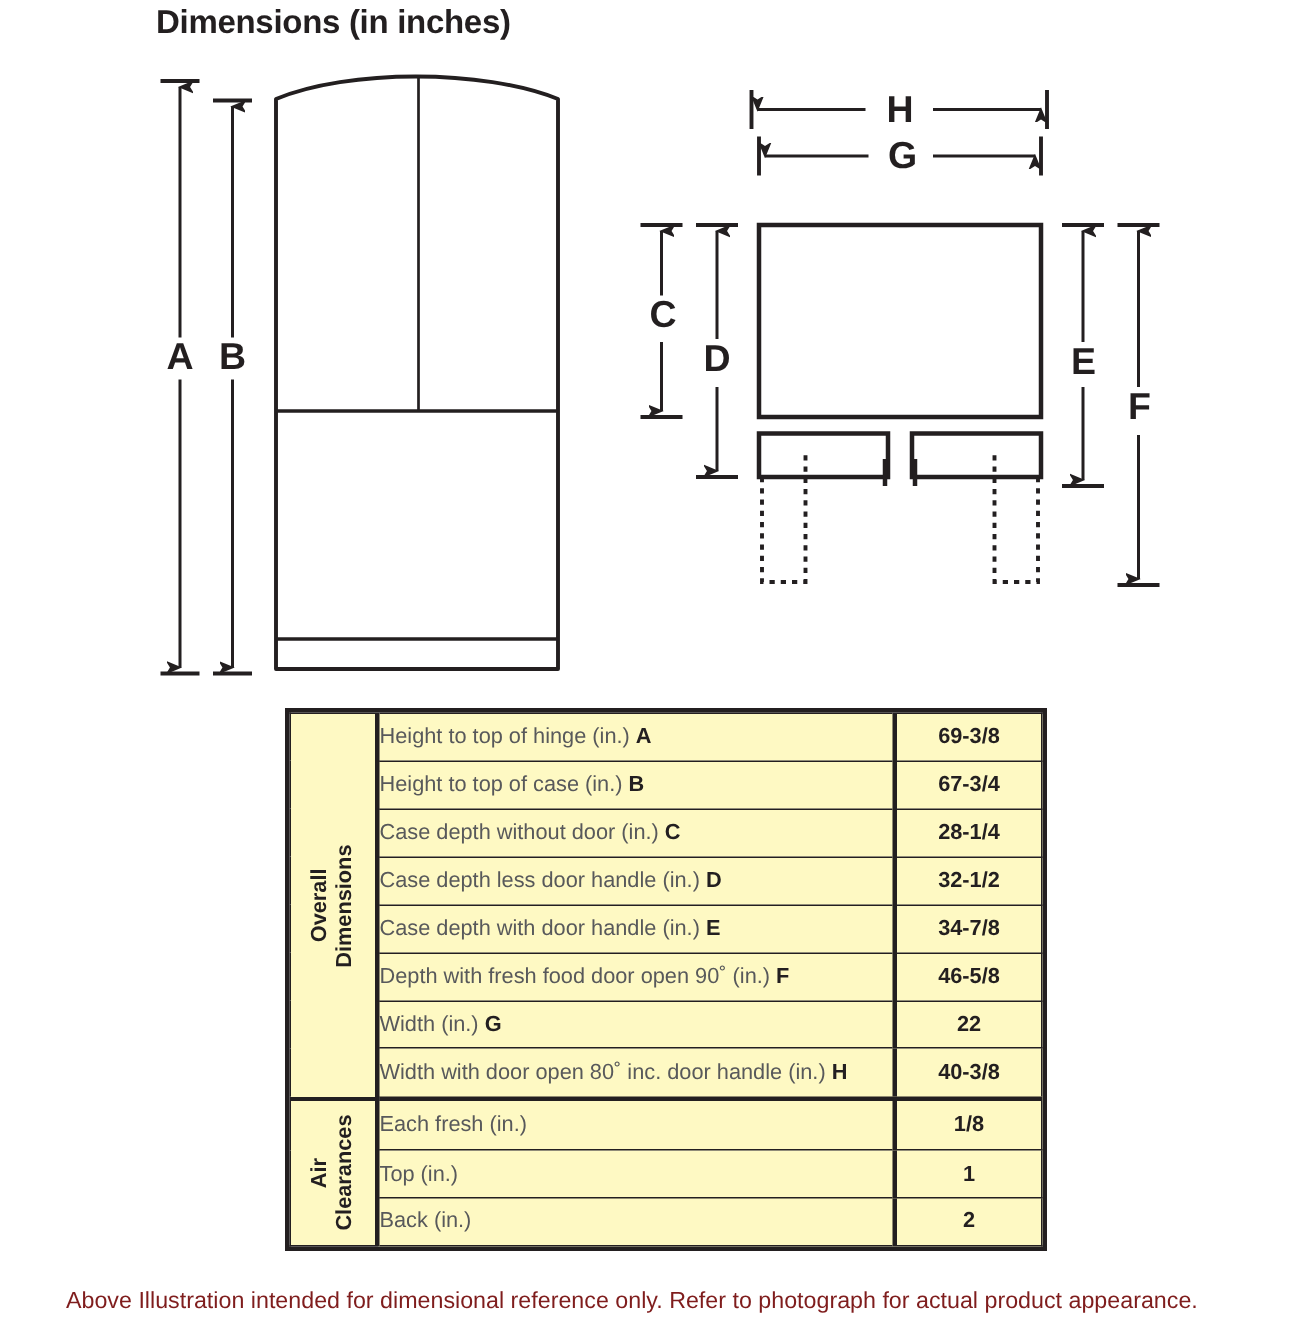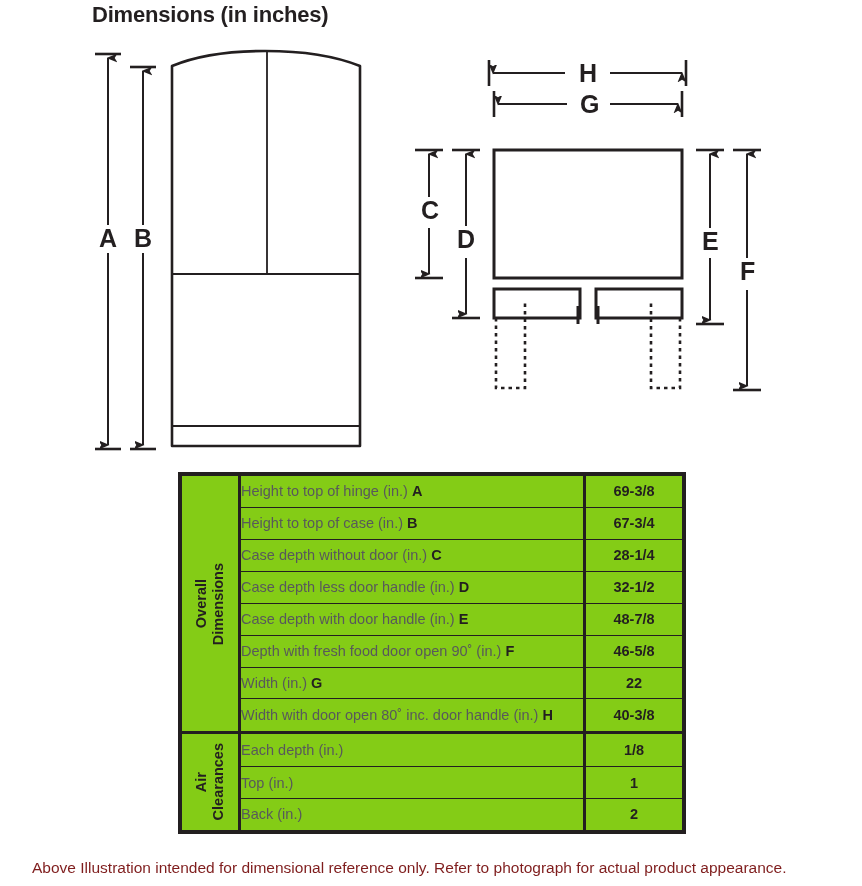--- a/index.html
+++ b/index.html
@@ -11,21 +11,21 @@
     width: 862px;
     height: 886px;
     position: relative;
     font-family: "Liberation Sans", sans-serif;
     color: #231f20;
     overflow: hidden;
   }
 
   #page-root {
     position: absolute;
-    left: 0; top: 0;
+    left: 12px; top: 0;
     width: 720px;
     height: 886px;
     padding-left: 27px;
   }
 
   
   .page-title {
     position: absolute;
     left: 92px;
     top: 2px;
@@ -69,21 +69,21 @@
   .spec-table {
     width: 100%;
     height: 100%;
     border-collapse: collapse;
     table-layout: fixed;
   }
   .spec-table td {
     border: 1px solid #231f20;
     padding: 0;
     vertical-align: middle;
-    background: #84cc16;
+    background: #fef9c3;
   }
   .group-cell {
     width: 56px;
     border-right: 3px solid #231f20 !important;
     border-top: none;
     border-bottom: none;
     border-left: none;
     position: relative;
   }
   .group-cell.first-group {
@@ -274,42 +274,42 @@
           <tr>
             <td class="label-cell"><span>Case depth without door (in.)</span> <span class="ref">C</span></td>
             <td class="value-cell">28-1/4</td>
           </tr>
           <tr>
             <td class="label-cell"><span>Case depth less door handle (in.)</span> <span class="ref">D</span></td>
             <td class="value-cell">32-1/2</td>
           </tr>
           <tr>
             <td class="label-cell"><span>Case depth with door handle (in.)</span> <span class="ref">E</span></td>
-            <td class="value-cell">48-7/8</td>
+            <td class="value-cell">34-7/8</td>
           </tr>
           <tr>
             <td class="label-cell"><span>Depth with fresh food door open 90˚ (in.)</span> <span class="ref">F</span></td>
             <td class="value-cell">46-5/8</td>
           </tr>
           <tr>
             <td class="label-cell"><span>Width (in.)</span> <span class="ref">G</span></td>
             <td class="value-cell">22</td>
           </tr>
           <tr class="group-end">
             <td class="label-cell"><span>Width with door open 80˚ inc. door handle (in.)</span> <span class="ref">H</span></td>
             <td class="value-cell">40-3/8</td>
           </tr>
           <tr>
             <td class="group-cell" rowspan="3">
               <div class="group-rot">
                 <span>Air</span>
                 <span>Clearances</span>
               </div>
             </td>
-            <td class="label-cell"><span>Each depth (in.)</span></td>
+            <td class="label-cell"><span>Each fresh (in.)</span></td>
             <td class="value-cell">1/8</td>
           </tr>
           <tr>
             <td class="label-cell"><span>Top (in.)</span></td>
             <td class="value-cell">1</td>
           </tr>
           <tr>
             <td class="label-cell"><span>Back (in.)</span></td>
             <td class="value-cell">2</td>
           </tr>

